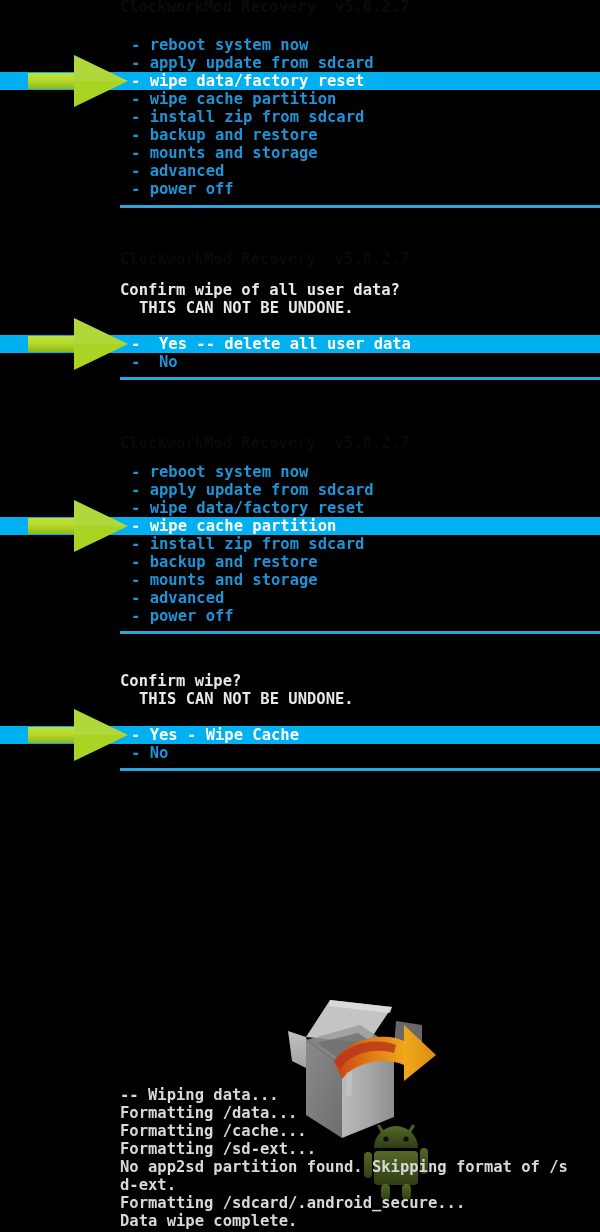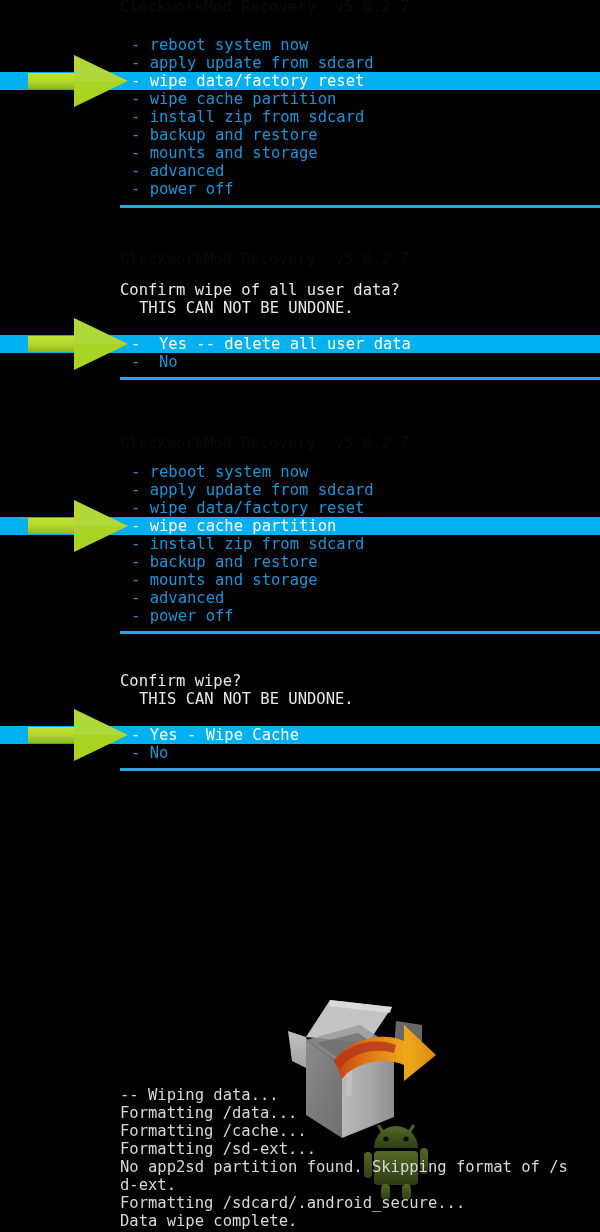--- a/index.html
+++ b/index.html
@@ -11,20 +11,21 @@
     width: 600px;
     height: 1232px;
     position: relative;
     overflow: hidden;
     font-family: "DejaVu Sans Mono", "Liberation Mono", monospace;
   }
   .screen {
     position: absolute;
     inset: 0;
     background: #000000;
+    font-weight: bold;
   }
 
   
   .row {
     position: absolute;
     left: 0;
     width: 600px;
     height: 18px;
     line-height: 18px;
     font-size: 15.5px;

